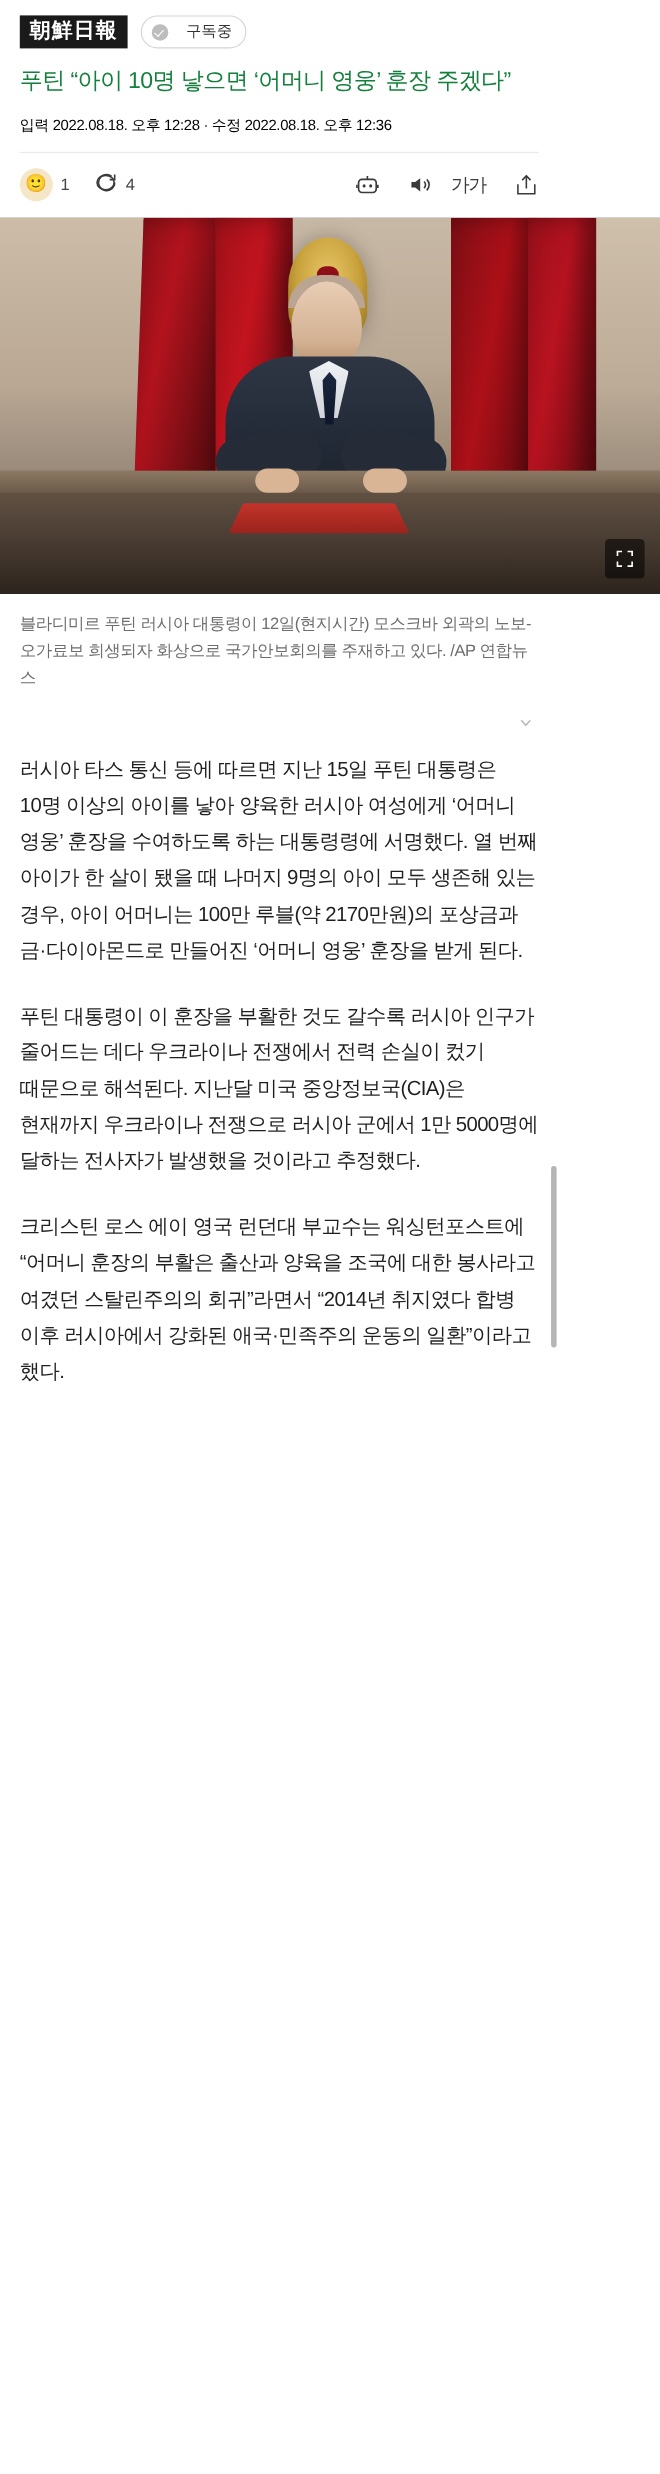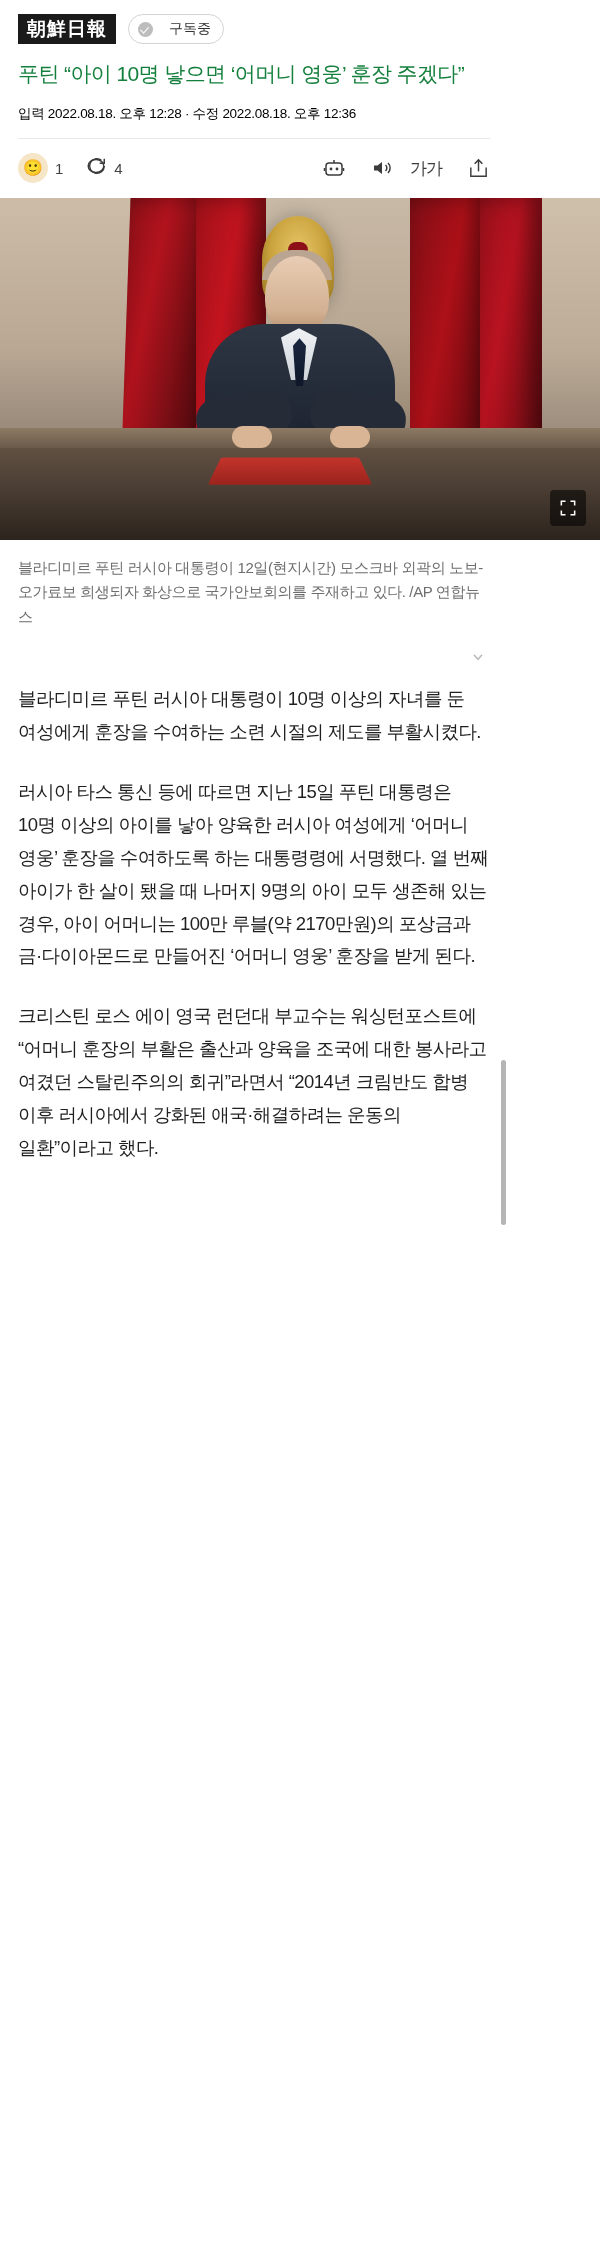--- a/index.html
+++ b/index.html
@@ -413,19 +413,19 @@
 
   <div class="chevron-row">
     <div class="chevron-box">
       <svg width="14" height="14" viewBox="0 0 24 24" fill="none" stroke="#b9b9b9" stroke-width="2.4">
         <path d="M5 8l7 8 7-8"></path>
       </svg>
     </div>
   </div>
 
   <div class="body">
-    <p>블라디미르 푸틴 러시아 대통령이 10명 이상의 자녀를 둔 여성에게 훈장을 수여하는 소련 시절의 제도를 부활시켰다.</p>
     <p>러시아 타스 통신 등에 따르면 지난 15일 푸틴 대통령은 10명 이상의 아이를 낳아 양육한 러시아 여성에게 ‘어머니 영웅’ 훈장을 수여하도록 하는 대통령령에 서명했다. 열 번째 아이가 한 살이 됐을 때 나머지 9명의 아이 모두 생존해 있는 경우, 아이 어머니는 100만 루블(약 2170만원)의 포상금과 금·다이아몬드로 만들어진 ‘어머니 영웅’ 훈장을 받게 된다.</p>
-    <p>크리스틴 로스 에이 영국 런던대 부교수는 워싱턴포스트에 “어머니 훈장의 부활은 출산과 양육을 조국에 대한 봉사라고 여겼던 스탈린주의의 회귀”라면서 “2014년 크림반도 합병 이후 러시아에서 강화된 애국·해결하려는 운동의 일환”이라고 했다.</p>
+    <p>푸틴 대통령이 이 훈장을 부활한 것도 갈수록 러시아 인구가 줄어드는 데다 우크라이나 전쟁에서 전력 손실이 컸기 때문으로 해석된다. 지난달 미국 중앙정보국(CIA)은 현재까지 우크라이나 전쟁으로 러시아 군에서 1만 5000명에 달하는 전사자가 발생했을 것이라고 추정했다.</p>
+    <p>크리스틴 로스 에이 영국 런던대 부교수는 워싱턴포스트에 “어머니 훈장의 부활은 출산과 양육을 조국에 대한 봉사라고 여겼던 스탈린주의의 회귀”라면서 “2014년 취지였다 합병 이후 러시아에서 강화된 애국·민족주의 운동의 일환”이라고 했다.</p>
   </div>
 
   <div class="scrollbar"></div>
 </div>
 
 </body></html>

